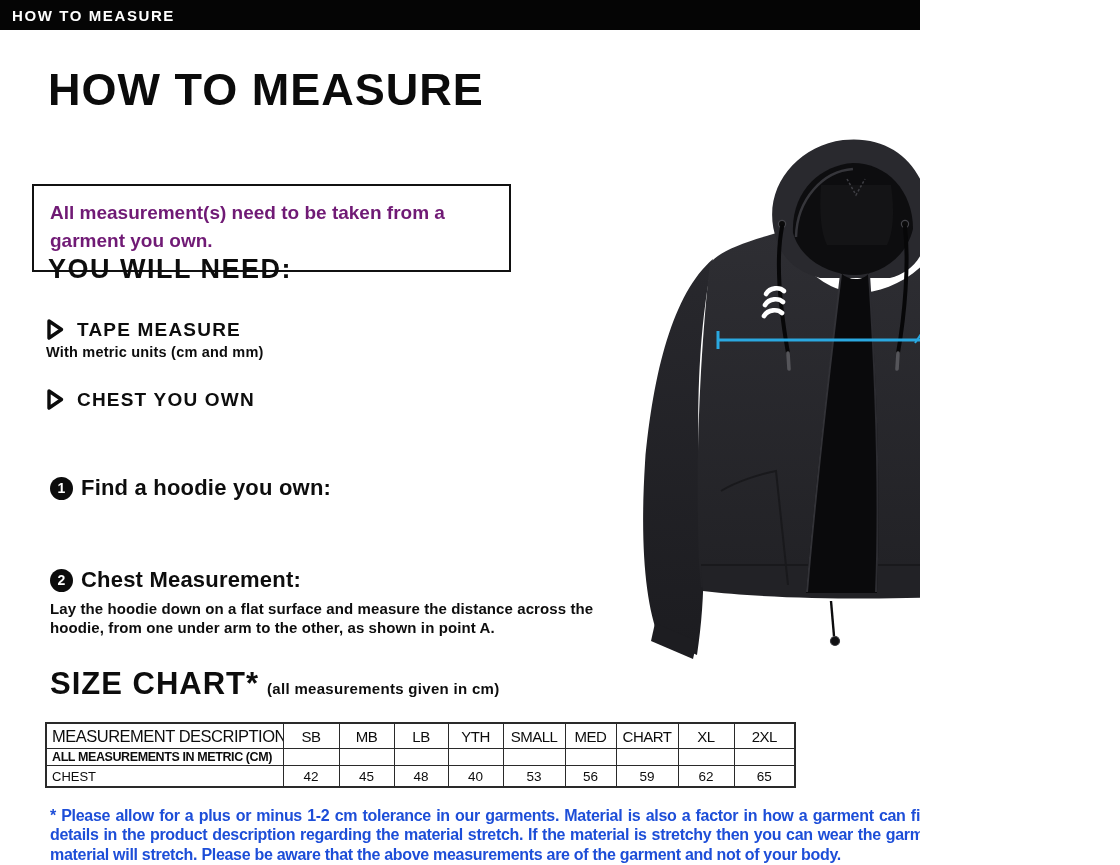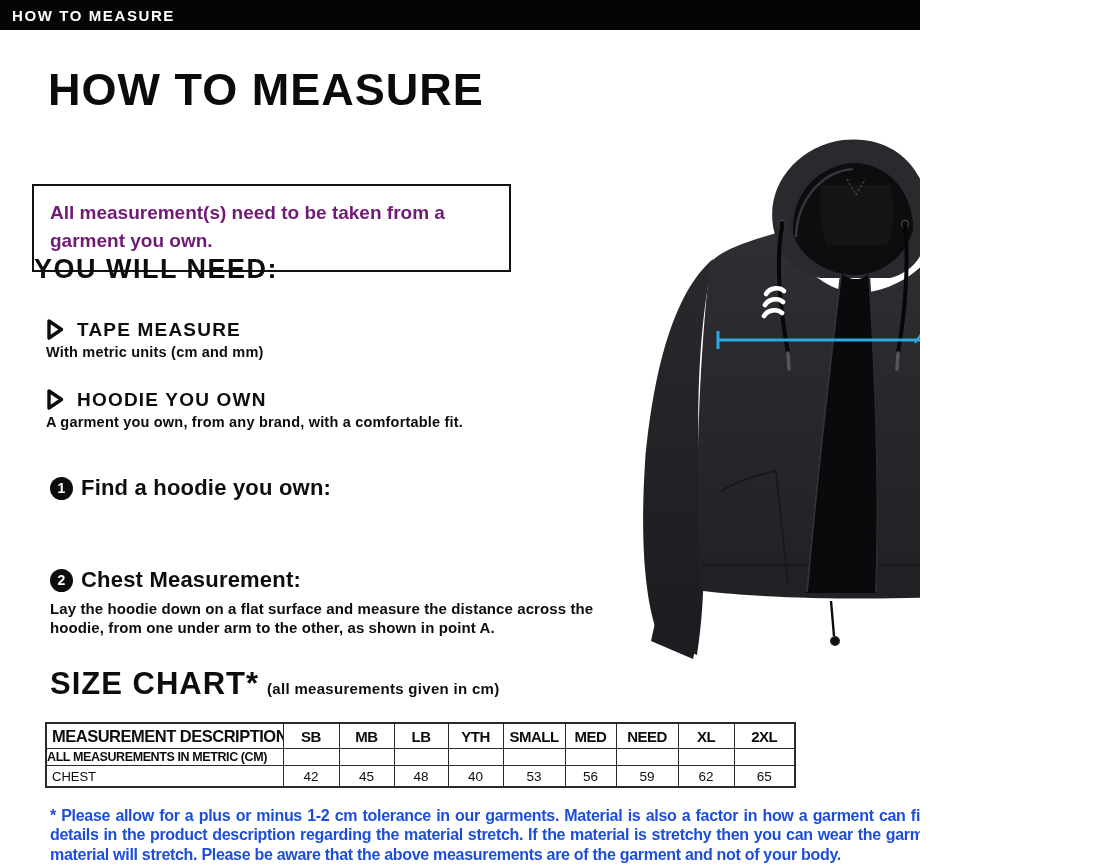--- a/index.html
+++ b/index.html
@@ -10,21 +10,21 @@
   .topbar{position:absolute;left:0;top:0;width:1120px;height:30px;background:#050505;
           display:flex;align-items:center;justify-content:space-between;}
   .topbar-title{color:#fff;font-size:15px;font-weight:bold;letter-spacing:1.6px;padding-left:12px;}
   .brand{display:flex;flex-direction:column;align-items:center;padding-right:10px;line-height:1;}
   .brand-name{color:#fff;font-size:4.6px;font-weight:bold;letter-spacing:.7px;margin-top:1px;}
 
   
   .h1{position:absolute;left:48px;top:64px;font-size:45px;font-weight:900;letter-spacing:1px;color:#0b0b0b;}
   .notice{position:absolute;left:32px;top:142px;width:444px;border:2.5px solid #111;
           padding:13px 15px 15px 16px;font-size:19px;font-weight:bold;line-height:1.47;color:#701a75;margin-top:42px;}
-  .ywn{position:absolute;left:34px;top:254px;font-size:27px;font-weight:900;letter-spacing:1.5px;}
+  .ywn{position:absolute;left:48px;top:254px;font-size:27px;font-weight:900;letter-spacing:1.5px;}
 
   .need{position:absolute;left:46px;}
   .need-row{display:flex;align-items:center;gap:12px;}
   .need-title{font-size:19px;font-weight:900;letter-spacing:1.2px;text-align:center;}
   .need-desc{font-size:14.5px;font-weight:bold;letter-spacing:.2px;margin-top:3px;}
   #need-0{top:318px;} #need-1{top:388px;}
 
   .step{position:absolute;left:50px;}
   #step-0{top:475px;} #step-1{top:567px;}
   .step-row{display:flex;align-items:center;gap:8px;}
@@ -36,23 +36,23 @@
   .sc-head{position:absolute;left:50px;top:666px;display:flex;align-items:baseline;gap:8px;}
   .sc-title{font-size:31px;font-weight:900;letter-spacing:1px;}
   .sc-note{font-size:15px;font-weight:bold;letter-spacing:.3px;}
 
   
   table.size{position:absolute;left:45px;top:722px;border-collapse:collapse;table-layout:fixed;
              width:749px;background:#fff;}
   table.size,table.size th,table.size td{border:1.2px solid #2a2a2a;}
   table.size{border:2.5px solid #2a2a2a;}
   th,td{padding:0;overflow:hidden;white-space:nowrap;}
-  .hrow th{height:24px;font-size:15px;font-weight:bold;letter-spacing:-.5px;text-align:center;}
+  .hrow th{height:24px;font-size:15px;font-weight:normal;letter-spacing:-.5px;text-align:center;}
   .hrow th.c0{font-size:16.5px;text-align:left;padding-left:5px;}
-  .mrow td{height:16px;font-size:12.5px;font-weight:bold;letter-spacing:-.4px;text-align:left;}
+  .mrow td{height:16px;font-size:12.5px;font-weight:bold;letter-spacing:-.4px;text-align:left;padding-left:5px;}
   .drow td{height:20px;font-size:13.5px;font-weight:normal;text-align:center;}
   .drow td.c0{text-align:left;padding-left:5px;font-size:13px;}
 
   .footnote{position:absolute;left:50px;top:806px;width:1054px;font-size:16px;font-weight:bold;
             line-height:19.4px;letter-spacing:-.3px;text-align:justify;color:#1d4ed8;}
 
   
   .figure{position:absolute;left:625px;top:133px;width:495px;height:530px;}
 </style>
 </head>
@@ -89,23 +89,22 @@
       <span class="need-title">TAPE MEASURE</span>
     </div>
     <div class="need-desc">With metric units (cm and mm)</div>
   </div>
 
   <div class="need" id="need-1">
     <div class="need-row">
       <svg width="19" height="23" viewBox="0 0 19 23">
         <path d="M3 3 L15.5 11.5 L3 20 Z" fill="#fff" stroke="#0c0c0c" stroke-width="3.4" stroke-linejoin="round"></path>
       </svg>
-      <span class="need-title">HOODIE YOU OWN</span>
-    </div>
-    <div class="need-desc">A garment you own, from any brand, with a comfortable fit.</div>
+      <span class="need-title">CHEST YOU OWN</span>
+    </div>
   </div>
 
   <div class="step" id="step-0">
     <div class="step-row">
       <div class="step-badge">1</div>
       <div class="step-title">Find a hoodie you own:</div>
     </div>
   </div>
 
   <div class="step" id="step-1">
@@ -136,21 +135,21 @@
     </colgroup>
     <tbody>
         <tr class="hrow">
       <th class="c0">MEASUREMENT DESCRIPTION</th>
       <th>SB</th>
       <th>MB</th>
       <th>LB</th>
       <th>YTH</th>
       <th>SMALL</th>
       <th>MED</th>
-      <th>NEED</th>
+      <th>CHART</th>
       <th>XL</th>
       <th>2XL</th>
     </tr>
     <tr class="mrow">
       <td class="c0">ALL MEASUREMENTS IN METRIC (CM)</td>
       <td></td>
       <td></td>
       <td></td>
       <td></td>
       <td></td>

